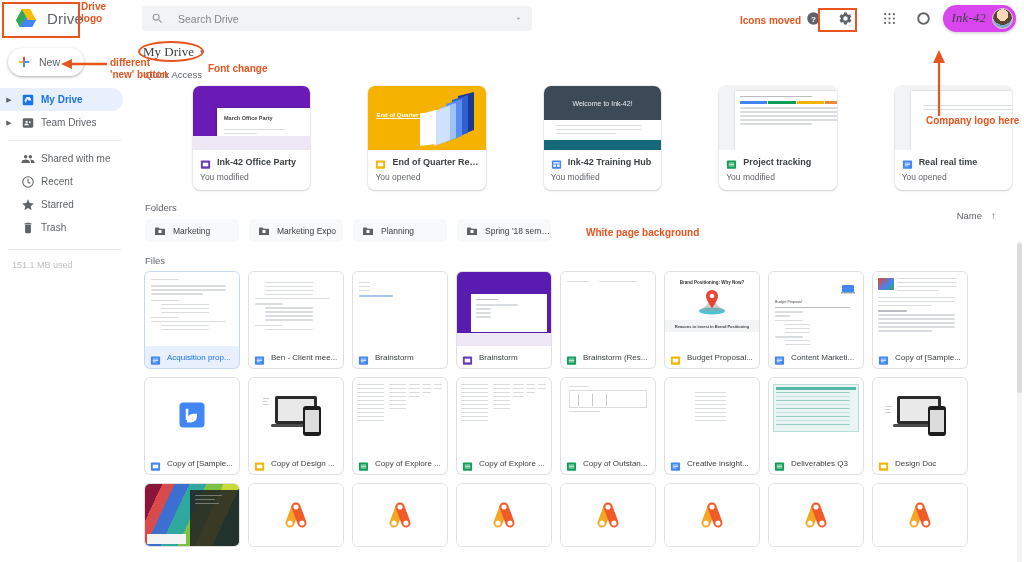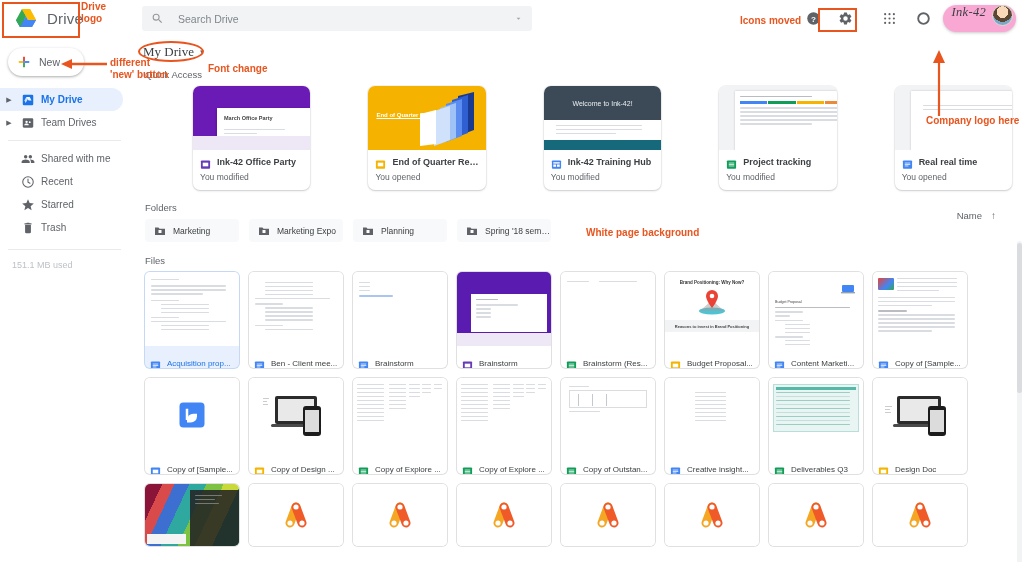--- a/index.html
+++ b/index.html
@@ -47,23 +47,23 @@
     position: absolute; right: 8px; top: 0; height: 37px;
     display: flex; align-items: center; gap: 0;
   }
   .tb-ico {
     width: 28px; height: 28px; display: flex;
     align-items: center; justify-content: center;
   }
   .tb-ico svg { width: 15px; height: 15px; }
   .hs-group { display: flex; align-items: center; gap: 4px; padding: 2px 4px; }
   .account-pill {
-    display: flex; align-items: flex-start; gap: 6px;
+    display: flex; align-items: center; gap: 6px;
     height: 27px; padding: 0 3px 0 9px; margin-left: 5px;
-    background: #f9a8d4; border-radius: 14px;
+    background: #d946ef; border-radius: 14px;
     box-shadow: 0 1px 3px rgba(60,64,67,.28);
   }
   .co-logo {
     font-family: "Liberation Serif", serif;
     font-style: italic; font-size: 12.5px; color: #3c4043;
     white-space: nowrap; letter-spacing: .3px;
   }
   .avatar {
     width: 21px; height: 21px; border-radius: 50%;
     background: radial-gradient(circle at 50% 32%, #f7d9b9 0 36%, #5b4533 37% 60%, #7aa8c9 61% 100%);
@@ -183,21 +183,21 @@
     box-shadow: 0 0 0 1px #e0e0e0; overflow: hidden;
     display: flex; flex-direction: column; cursor: pointer;
   }
   .file-card.selected { background: #e8f0fe; box-shadow: 0 0 0 1px #c5d9f7; }
   .file-thumb {
     flex: 1; position: relative; overflow: hidden; background: #fff;
     display: flex; align-items: center; justify-content: center;
   }
   .file-card.selected .file-thumb { background: #fff; }
   .file-foot {
-    height: 22px; display: flex; align-items: flex-end;
+    height: 22px; display: flex; align-items: center;
     gap: 6px; padding: 0 5px; flex: none;
   }
   .file-name {
     font-size: 8px; color: #3c4043;
     white-space: nowrap; overflow: hidden; text-overflow: ellipsis;
   }
   .file-card.selected .file-name { color: #1a73e8; }
 
   
   .mock { position: absolute; inset: 0; padding: 7px 6px; }

